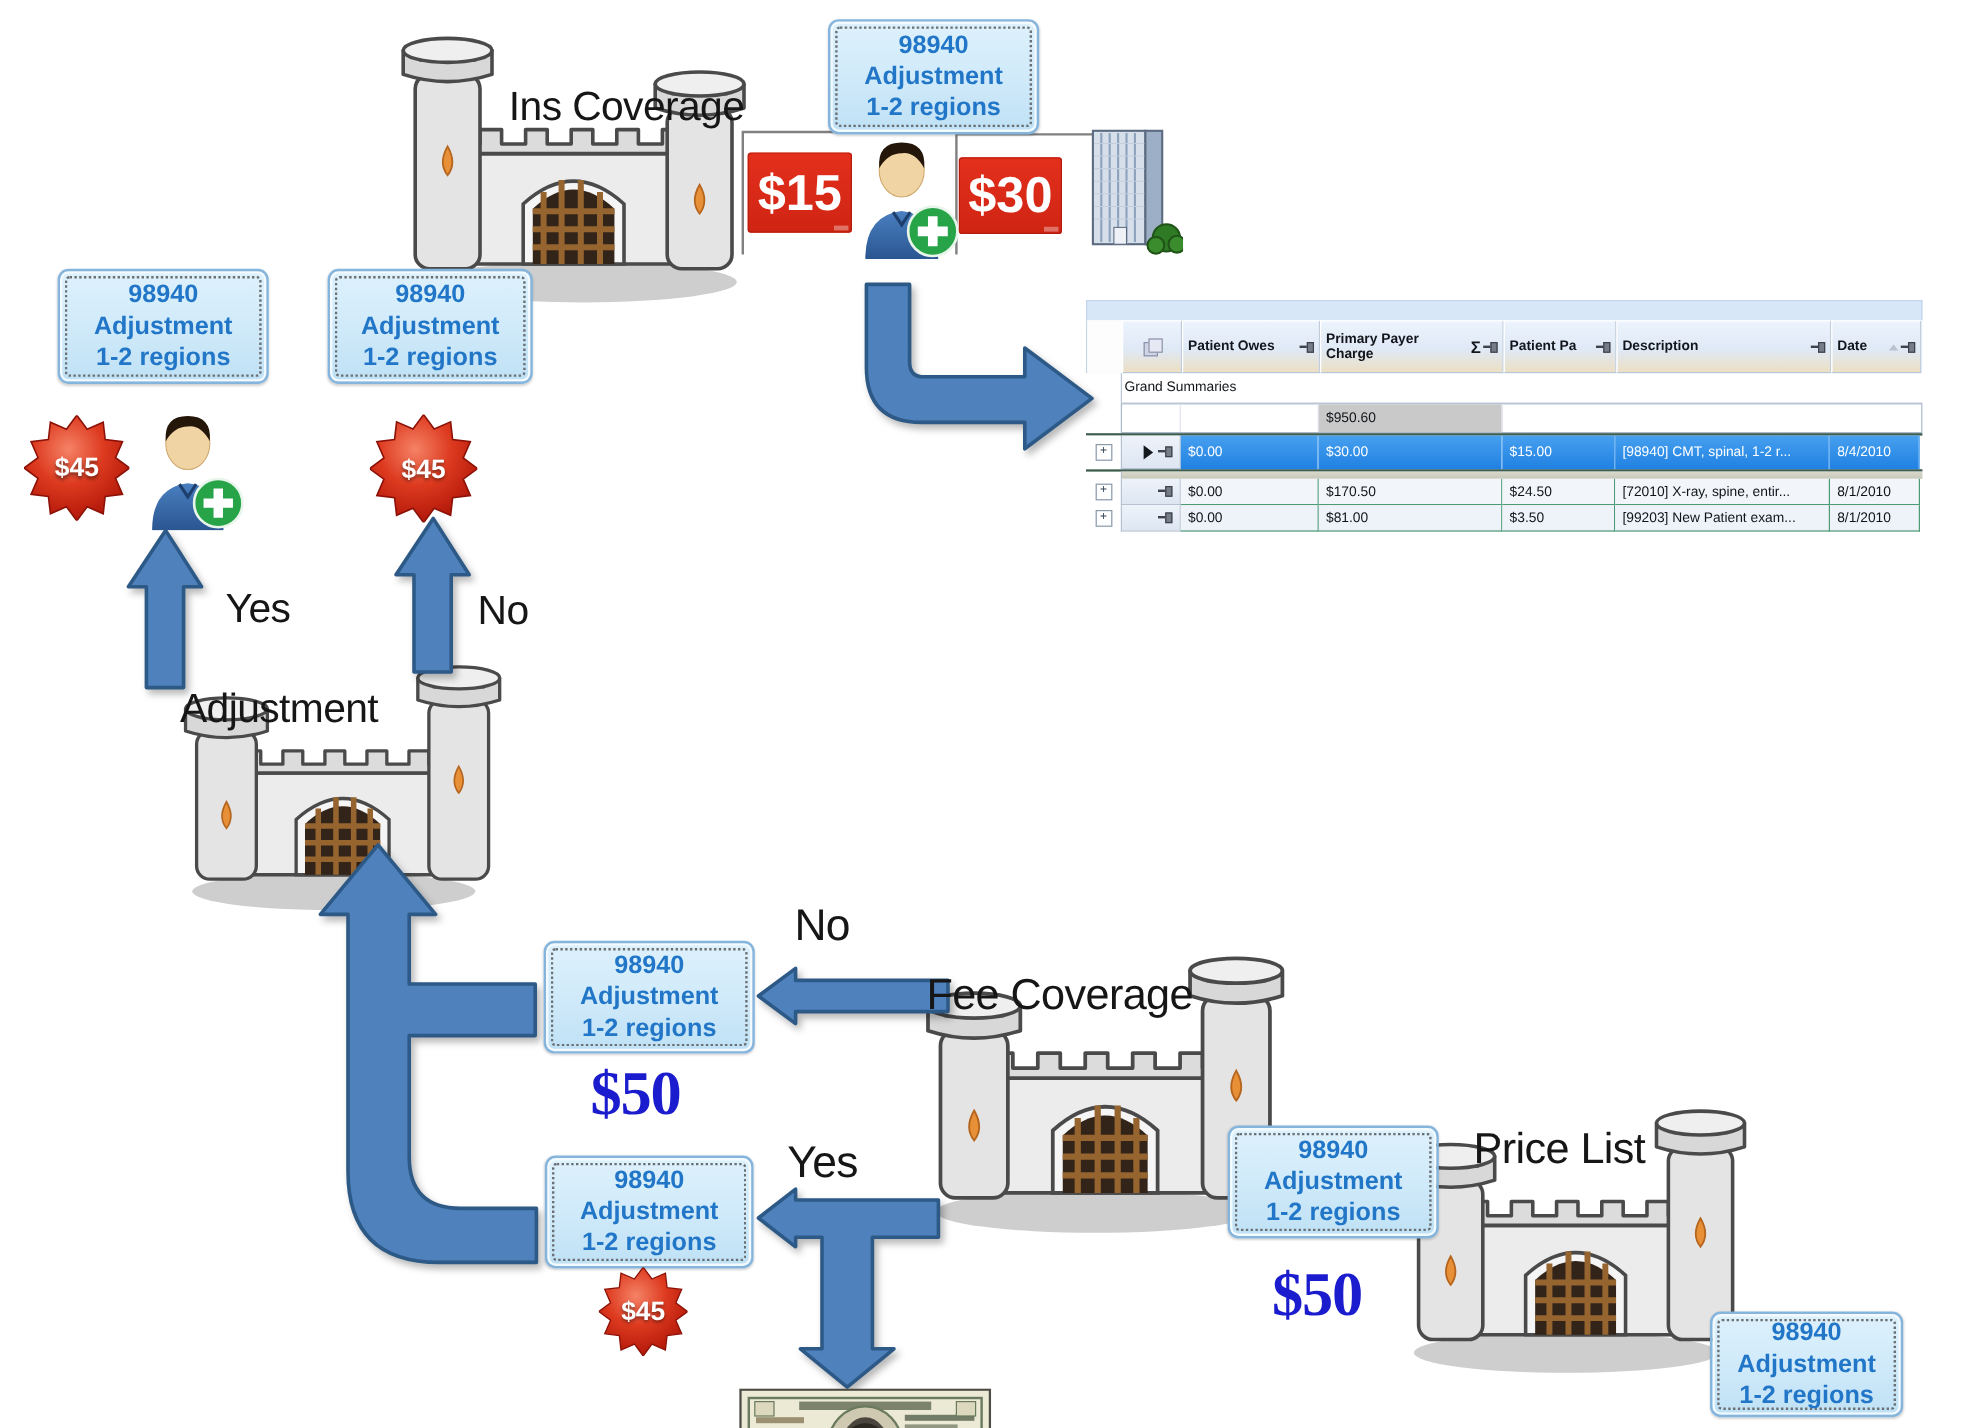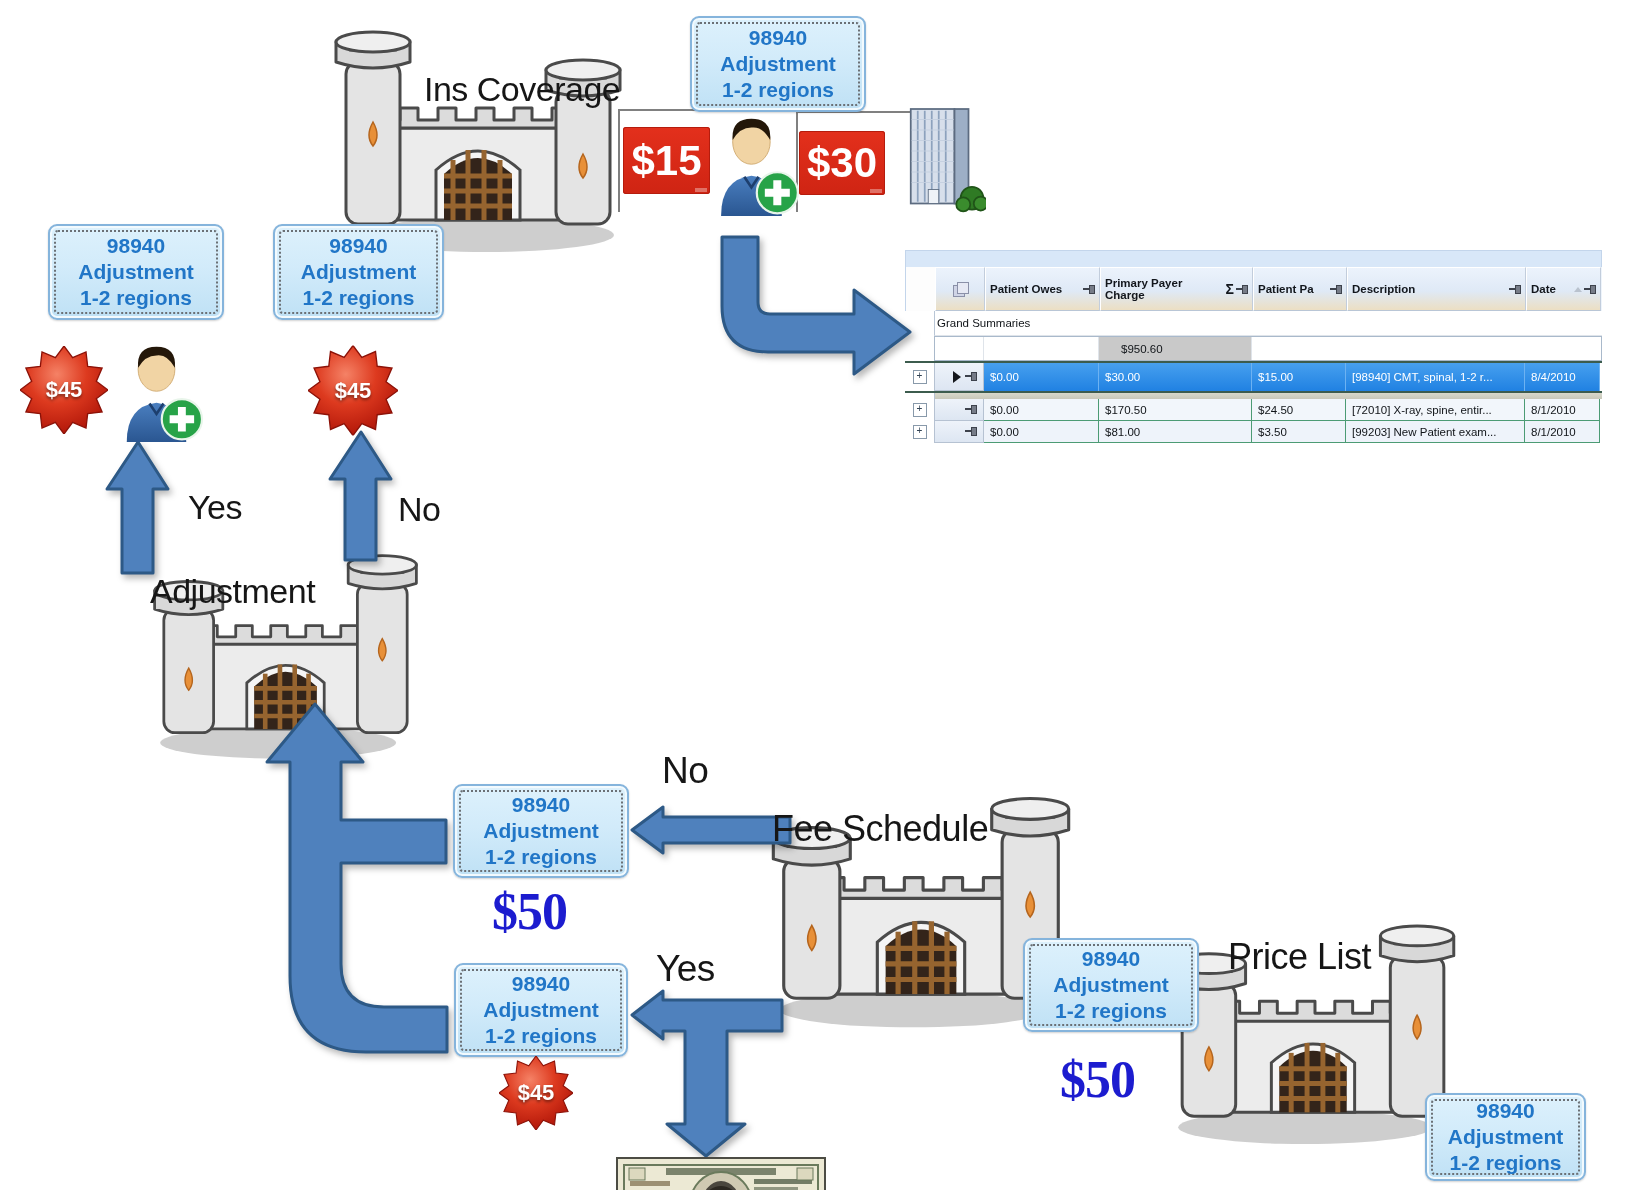--- a/index.html
+++ b/index.html
@@ -57,21 +57,21 @@
   .cardstack{position:relative;width:15px;height:14px;margin:auto;}
   .cardstack::before{content:"";position:absolute;left:0;top:3px;width:10px;height:10px;
         background:#cfd4e6;border:1px solid #8a90a8;}
   .cardstack::after{content:"";position:absolute;left:4px;top:0;width:10px;height:10px;
         background:#e6e9f4;border:1px solid #8a90a8;}
 
   .g-gsrow{height:24px;display:flex;align-items:center;border-left:1px solid #b9c6d6;
            margin-left:29px;background:#fff;padding-left:2px;border-bottom:1px solid #dfe4ea;}
   .g-sumrow{height:25px;margin-left:29px;border:1px solid #a9b9cb;background:#fff;display:flex;box-sizing:border-box;}
   .g-sumrow .c{box-sizing:border-box;height:100%;border-right:1px solid #dfe4ea;}
-  .sum-val{background:#c9c9c9;display:flex;align-items:center;padding-left:22px;}
+  .sum-val{background:#c9c9c9;display:flex;align-items:center;padding-left:6px;}
 
   .g-row{display:flex;height:30px;}
   .g-gutter{width:29px;background:#fff;display:flex;align-items:center;justify-content:center;}
   .expander{width:12px;height:12px;border:1px solid #89a;background:#fff;color:#345;
             font-size:10px;line-height:10px;text-align:center;position:relative;cursor:pointer;}
   .expander::before{content:"+";position:absolute;inset:0;line-height:10px;}
   .g-iconcell{width:50px;box-sizing:border-box;background:linear-gradient(180deg,#eef3fa,#dde6f2);
               border:1px solid #b6c2d2;border-top:none;display:flex;align-items:center;
               justify-content:flex-end;gap:4px;padding-right:6px;}
   .tri-right{width:0;height:0;border-top:6px solid transparent;border-bottom:6px solid transparent;
@@ -210,21 +210,21 @@
       <path d="M632 830 L663 807 L663 817 L790 817 L790 843 L663 843 L663 853 Z"></path>
       <path d="M632 1015 L663 991 L663 1000 L782 1000 L782 1031 L727 1031 L727 1124 L745 1124 L706 1156 L667 1124 L685 1124 L685 1031 L663 1031 L663 1039 Z"></path>
     </g>
   </svg>
 
   <div class="flow-label" style="left:424px;top:70px;">Ins Coverage</div>
   <div class="flow-label" style="left:188px;top:488px;">Yes</div>
   <div class="flow-label" style="left:398px;top:490px;">No</div>
   <div class="flow-label" style="left:150px;top:572px;">Adjustment</div>
   <div class="flow-label" style="left:662px;top:750px;font-size:37px;">No</div>
-  <div class="flow-label" style="left:772px;top:808px;font-size:36px;">Fee Schedule</div>
+  <div class="flow-label" style="left:772px;top:808px;font-size:36px;">Fee Coverage</div>
   <div class="flow-label" style="left:656px;top:948px;font-size:37px;">Yes</div>
   <div class="flow-label" style="left:1228px;top:936px;font-size:36px;">Price List</div>
 
   <div class="adj-box" style="left:690px;top:16px;width:172px;height:92px;">
     <span>98940</span>
     <span>Adjustment</span>
     <span>1-2 regions</span>
   </div>
   <div class="adj-box" style="left:48px;top:224px;width:172px;height:92px;">
     <span>98940</span>

